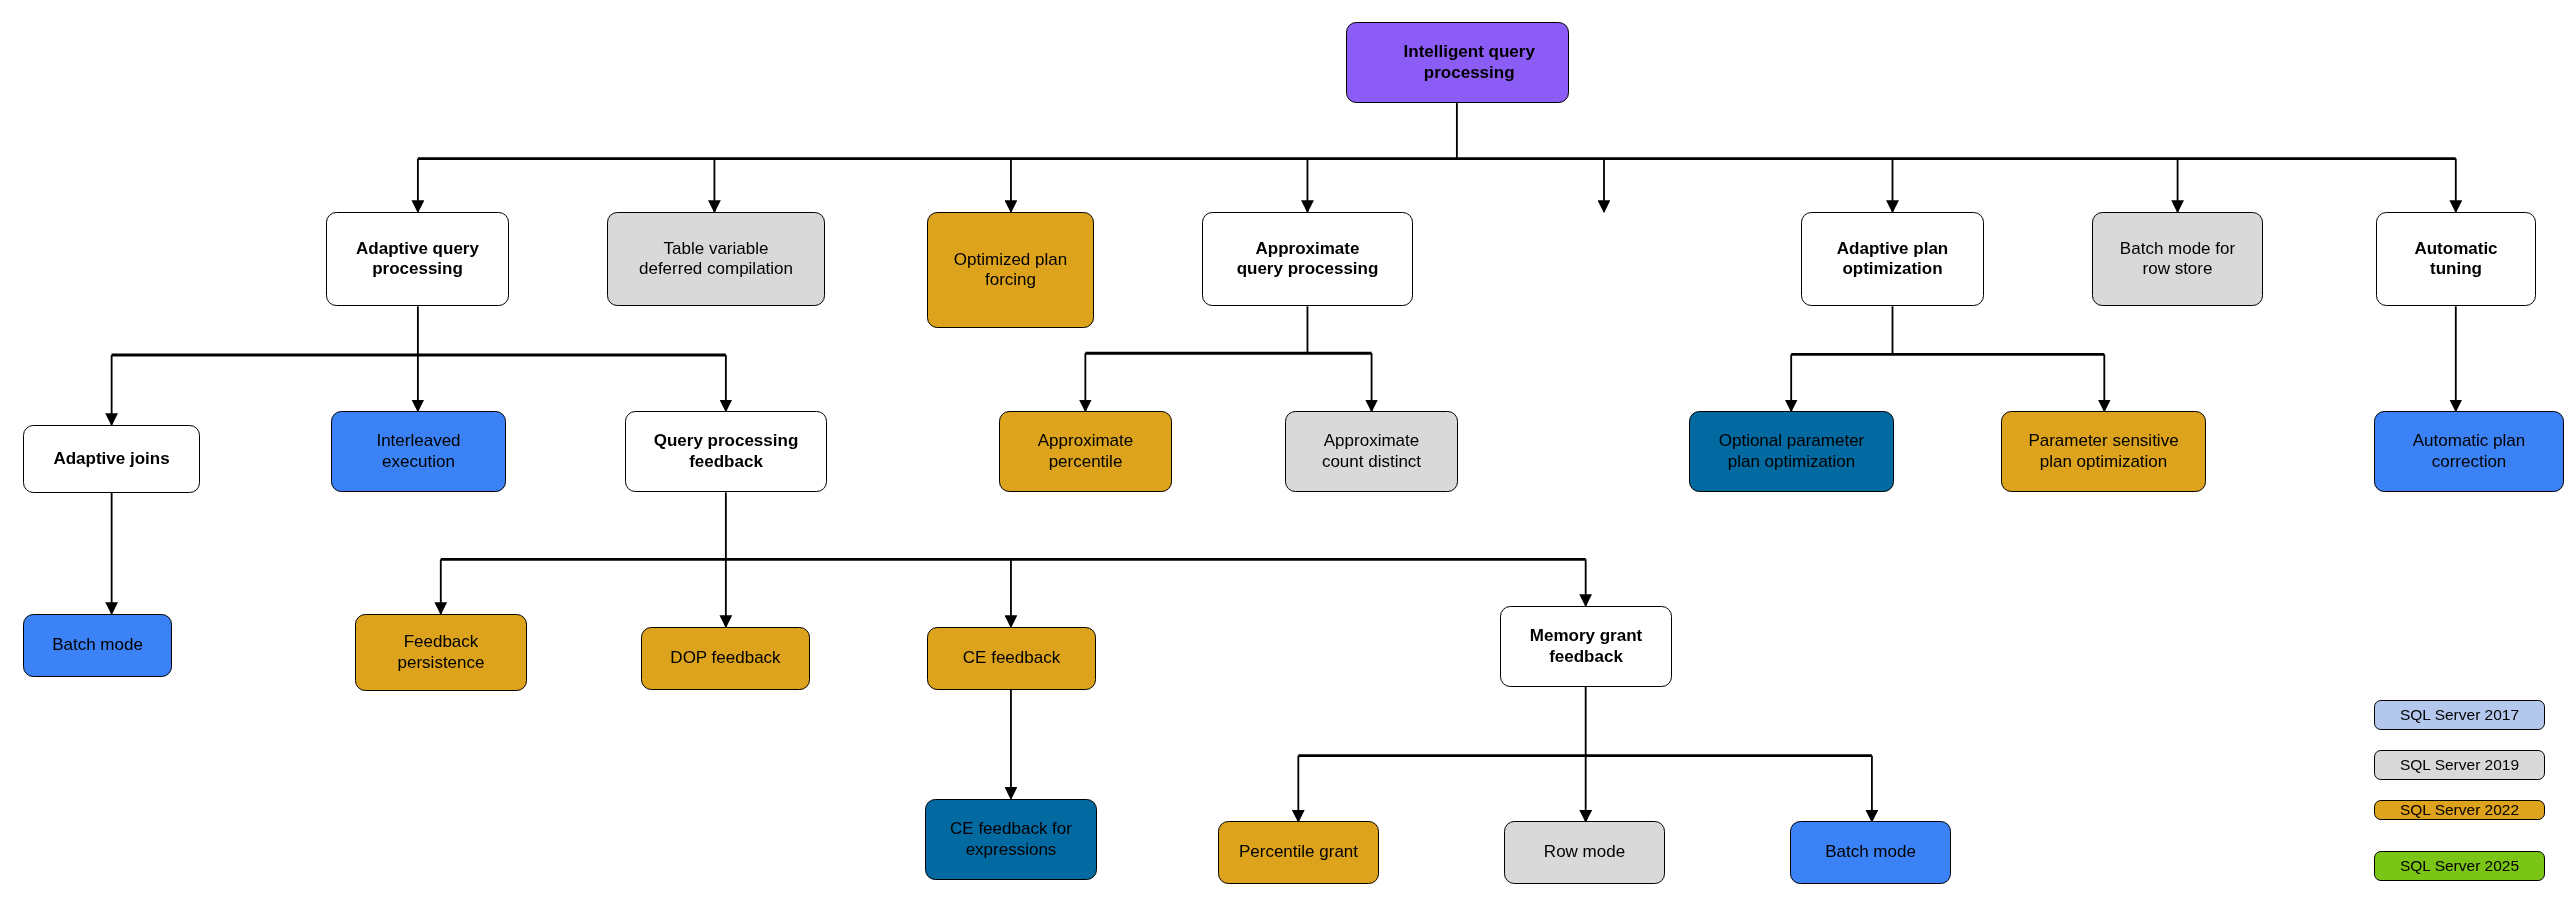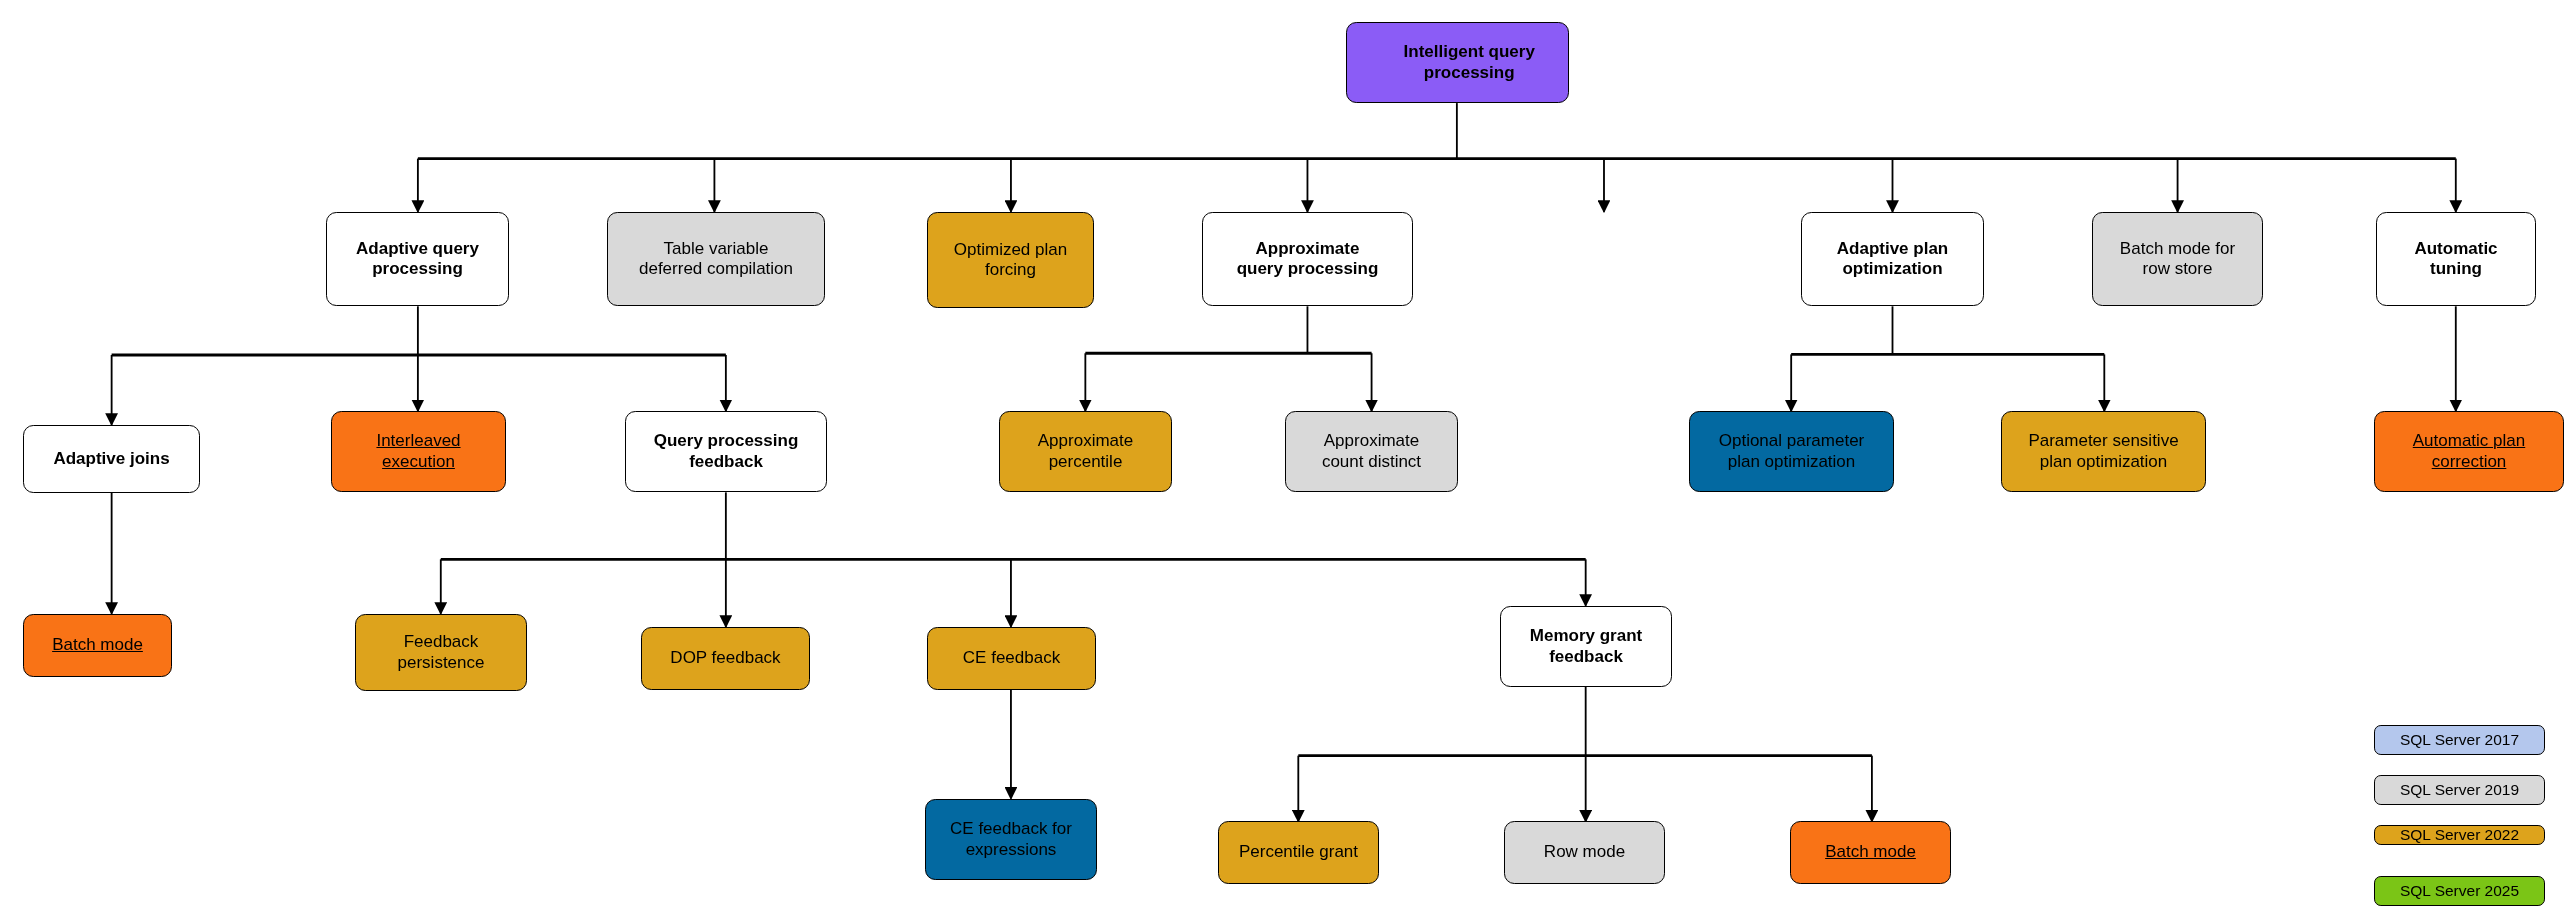--- a/index.html
+++ b/index.html
@@ -35,37 +35,36 @@
     text-align: center;
     line-height: 1.18;
     color: #000000;
     font-size: 17px;
     padding: 2.3px 4.6px;
     white-space: pre-line;
     background: #ffffff;
   }
   .node.root      { background: #8b5cf6; font-weight: bold; padding-left: 28px; }
   .node.white     { background: #ffffff; font-weight: bold; }
-  .node.v2017     { background: #f97316; font-weight: normal; text-decoration: underline; }
+  .node.v2017     { background: #3b82f6; font-weight: normal; }
   .node.v2019     { background: #d9d9d9; font-weight: normal; }
   .node.v2022     { background: #dda31c; font-weight: normal; }
   .node.v2025     { background: #0369a1; font-weight: normal; }
 
   .legend-item {
     position: absolute;
     box-sizing: border-box;
     border: 1.7px solid #000000;
     border-radius: 6.9px;
     display: flex;
     align-items: center;
     justify-content: center;
     font-size: 15.5px;
     color: #000000;
     white-space: nowrap;
-    margin-top: 25px;
   }
   .legend-item.v2017 { background: #b4c7ed; }
   .legend-item.v2019 { background: #d9d9d9; }
   .legend-item.v2022 { background: #dda31c; }
   .legend-item.v2025 { background: #7bc516; }
 </style>
 </head>
 <body>
 
 <div id="canvas">
@@ -128,21 +127,21 @@
   </svg>
 
   <div class="node root" style="left:1346px; top:22px; width:223px; height:81px;">Intelligent query processing</div>
 
   <div class="node white" style="left:326px; top:212px; width:183px; height:94px;">Adaptive query
 processing</div>
 
   <div class="node v2019" style="left:607px; top:212px; width:218px; height:94px;">Table variable
 deferred compilation</div>
 
-  <div class="node v2022" style="left:927px; top:212px; width:167px; height:96px;">Optimized plan
+  <div class="node v2022" style="left:927px; top:212px; width:167px; height:116px;">Optimized plan
 forcing</div>
 
   <div class="node white" style="left:1202px; top:212px; width:211px; height:94px;">Approximate
 query processing</div>
 
 
   <div class="node white" style="left:1801px; top:212px; width:183px; height:94px;">Adaptive plan
 optimization</div>
 
   <div class="node v2019" style="left:2092px; top:212px; width:171px; height:94px;">Batch mode for

